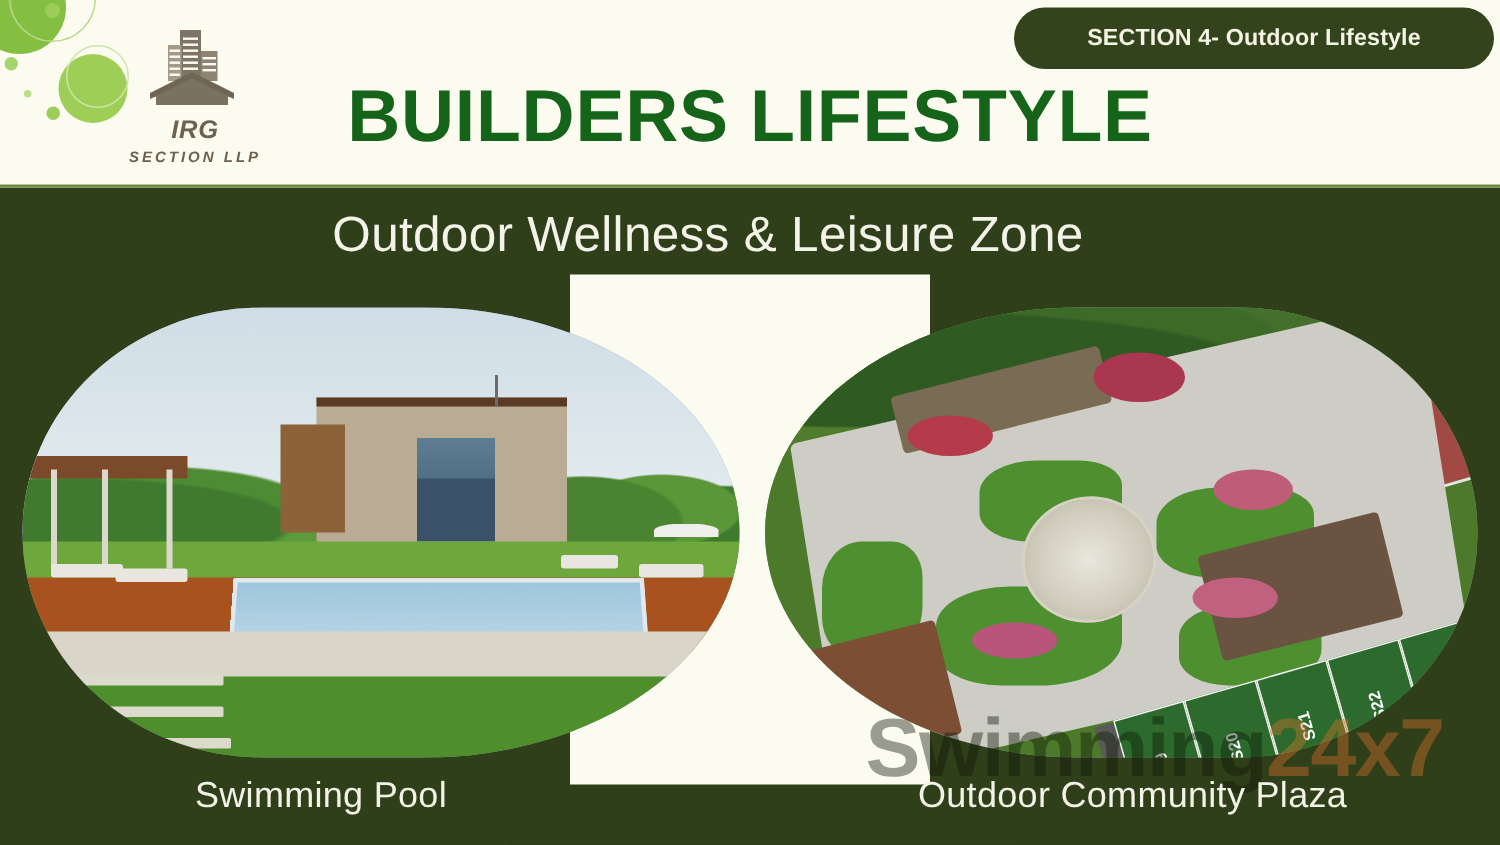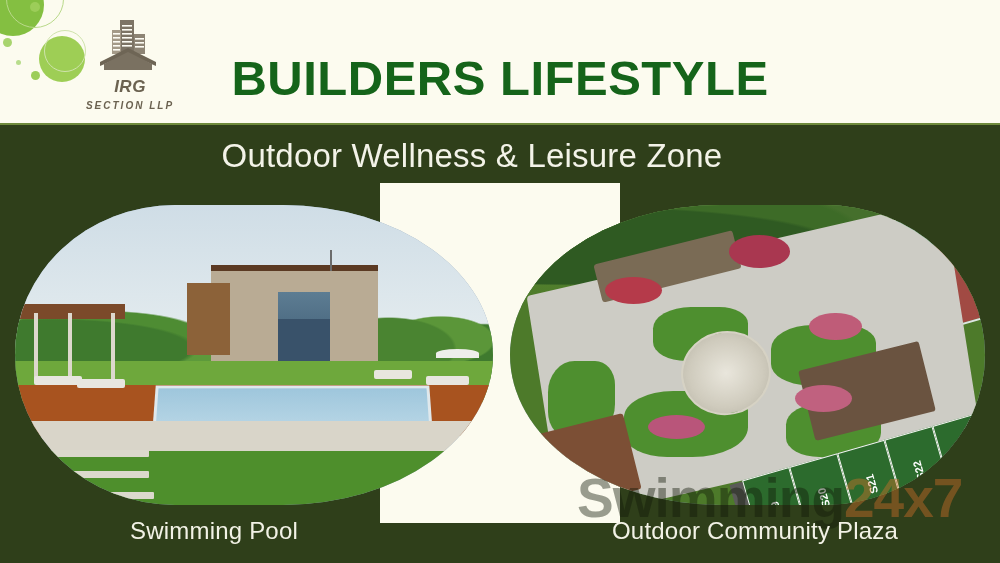--- a/index.html
+++ b/index.html
@@ -334,20 +334,21 @@
             <rect x="41" y="28" width="9" height="1.6"></rect>
           </g>
           <path d="M6 44 L34 30 L62 44 L62 48 L34 36 L6 48 Z" fill="#6e6555"></path>
           <path d="M10 46 L34 34 L58 46 L58 52 L10 52 Z" fill="#7a7161"></path>
         </svg>
       </div>
       <div class="logo-text logo-name">IRG</div>
       <div class="logo-text logo-sub">SECTION LLP</div>
     </div>
 
+    <div class="badge">SECTION 4- Outdoor Lifestyle</div>
 
     <div class="title">BUILDERS LIFESTYLE</div>
     <div class="hdr-rule"></div>
   </div>
 
   <div class="subtitle">Outdoor Wellness &amp; Leisure Zone</div>
 
   <div class="stage">
     <div class="stage-bg"></div>
     <div class="lens"></div>

